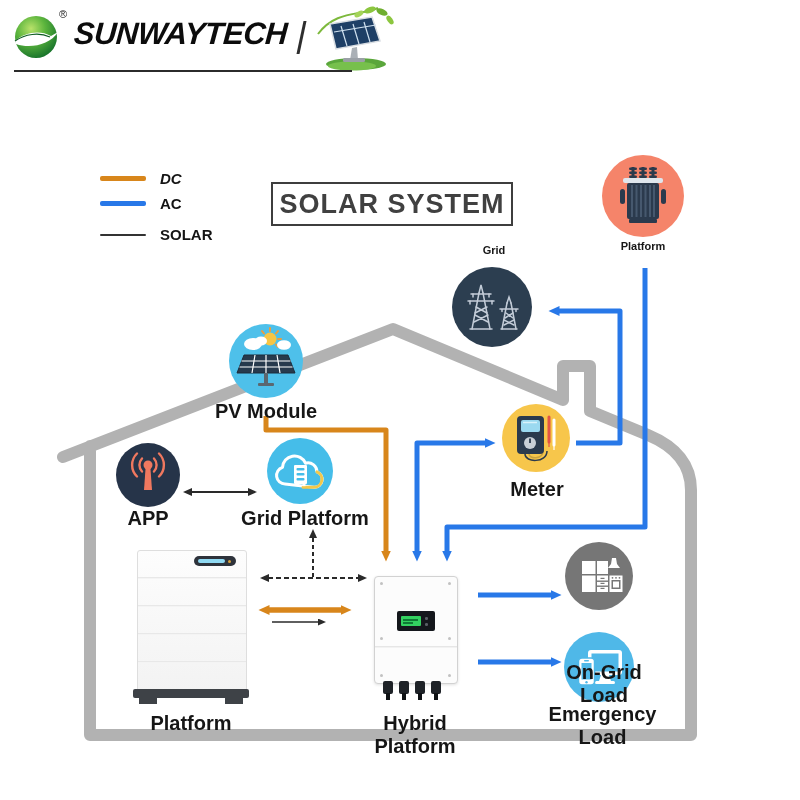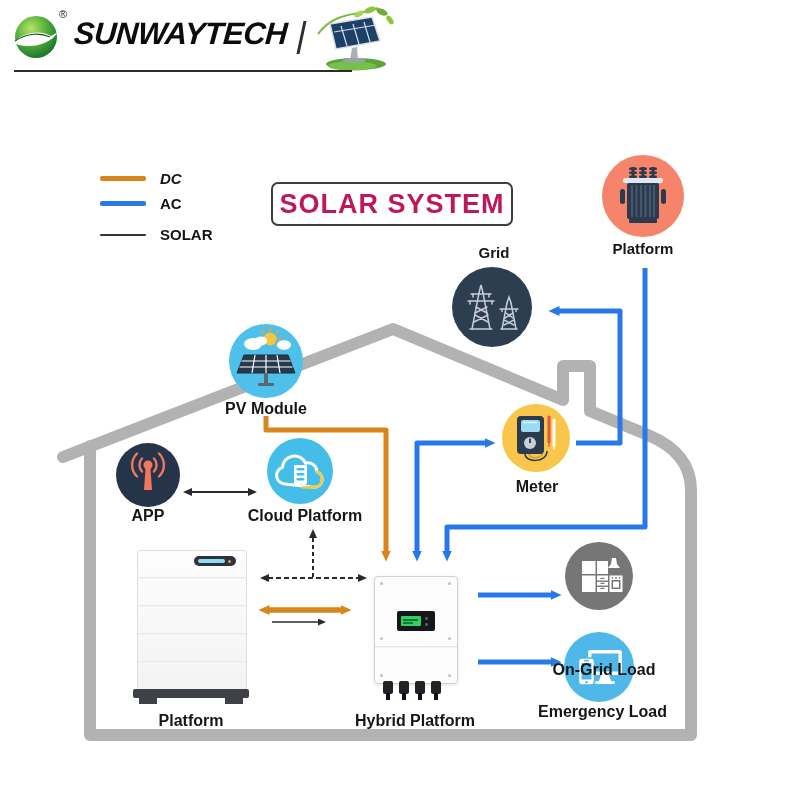--- a/index.html
+++ b/index.html
@@ -3,37 +3,37 @@
 <meta charset="utf-8">
 <style>
   html,body{margin:0;padding:0;background:#fff;}
   .stage{position:relative;width:800px;height:800px;background:#ffffff;overflow:hidden;
          font-family:"Liberation Sans",sans-serif;color:#141414;}
   .abs{position:absolute;}
   svg{display:block;}
   .overlay{position:absolute;left:0;top:0;z-index:1;}
   .node{position:absolute;border-radius:50%;display:flex;align-items:center;justify-content:center;z-index:2;}
   .nlabel{position:absolute;z-index:3;font-weight:bold;text-align:center;color:#161616;}
-  .fs15{font-size:15px;} .fs16{font-size:16px;}
+  .fs15{font-size:11px;} .fs16{font-size:20px;}
   
   .brand-text{position:absolute;left:74px;top:16px;font-size:31px;font-weight:bold;font-style:italic;
               letter-spacing:-0.5px;transform:skewX(-4deg);color:#0c0c0c;z-index:4;}
   .reg-mark{position:absolute;left:59px;top:8px;font-size:11px;color:#222;z-index:4;}
   .brand-slash{position:absolute;left:300px;top:21px;width:3px;height:33px;background:#2e2e2e;
                transform:skewX(-12deg);z-index:4;}
   .brand-divider{position:absolute;left:14px;top:70px;width:338px;height:2px;background:#2b2b2b;z-index:4;}
   .tagline{position:absolute;left:24px;top:80px;width:420px;font-size:13px;font-style:italic;
            letter-spacing:4.6px;word-spacing:4px;color:#3a3a3a;white-space:nowrap;z-index:4;}
   
   .legend-swatch{position:absolute;border-radius:2px;z-index:4;}
   .legend-label{position:absolute;font-weight:bold;font-size:15px;z-index:4;}
   
   .title-box{position:absolute;left:271px;top:182px;width:238px;height:40px;border:2.5px solid #3e3e3e;
-             border-radius:7px;display:flex;align-items:center;justify-content:center;z-index:4;
-             font-size:27px;font-weight:bold;letter-spacing:1px;color:#be185d;}
+             border-radius:0;display:flex;align-items:center;justify-content:center;z-index:4;
+             font-size:27px;font-weight:bold;letter-spacing:1px;color:#404040;}
   
   .battery-body{position:absolute;left:137px;top:550px;width:108px;height:139px;z-index:2;
                 background:linear-gradient(#fdfdfd,#f3f3f3);border:1px solid #dedede;border-radius:3px 3px 0 0;}
   .battery-seam{position:absolute;left:0;width:100%;height:2px;background:linear-gradient(#e2e2e2,#fafafa);}
   .battery-led{position:absolute;left:56px;top:5px;width:42px;height:10px;background:#2e333b;border-radius:5px;}
   .battery-led-bar{position:absolute;left:4px;top:3px;width:27px;height:4px;background:#8fd9f2;border-radius:2px;}
   .battery-led-dot{position:absolute;left:34px;top:3.5px;width:3px;height:3px;background:#d8a23c;border-radius:50%;}
   .battery-base{position:absolute;left:133px;top:689px;width:116px;height:9px;background:#3e4247;border-radius:2px;z-index:2;}
   .battery-foot{position:absolute;top:697px;width:18px;height:7px;background:#3e4247;z-index:2;}
   
@@ -248,21 +248,21 @@
       <path d="M 18,46 a 8.5,8.5 0 0 1 -2.5,-16.6 a 12,12 0 0 1 23,-4.2 a 9,9 0 0 1 11.5,8.6 a 8,8 0 0 1 -3,15.5 z" fill="none" stroke="#ffffff" stroke-width="3" stroke-linejoin="round"></path>
       <path d="M 50,33.8 a 8,8 0 0 1 -3,15.4 L 36,49.2" fill="none" stroke="#f2c84b" stroke-width="3" stroke-linecap="round"></path>
       <rect x="27" y="27" width="13" height="19" rx="1" fill="#ffffff"></rect>
       <rect x="29.5" y="30" width="8" height="2.4" rx="1" fill="#45bde9"></rect>
       <rect x="29.5" y="35" width="8" height="2.4" rx="1" fill="#45bde9"></rect>
       <rect x="29.5" y="40" width="8" height="2.4" rx="1" fill="#45bde9"></rect>
       <rect x="28.5" y="46" width="3" height="2.2" fill="#ffffff"></rect>
       <rect x="35.5" y="46" width="3" height="2.2" fill="#ffffff"></rect>
     </svg>
   </div>
-  <div class="nlabel fs16" style="left:230px;top:507px;width:150px;">Cloud Platform</div>
+  <div class="nlabel fs16" style="left:230px;top:507px;width:150px;">Grid Platform</div>
 
   <div class="node" style="left:565px;top:542px;width:68px;height:68px;background:#767676;">
     <svg width="68" height="68" viewBox="0 0 68 68">
       <g fill="#ffffff">
         <rect x="17" y="19" width="13.5" height="13"></rect>
         <rect x="32" y="19" width="11" height="13"></rect>
         <polygon points="47,16 51,16 52,22 55,26 43,26 46,22"></polygon>
         <rect x="17" y="33.5" width="13.5" height="16.5"></rect>
         <rect x="32" y="33.5" width="11" height="16.5"></rect>
         <rect x="44.5" y="33.5" width="13" height="16.5"></rect>

